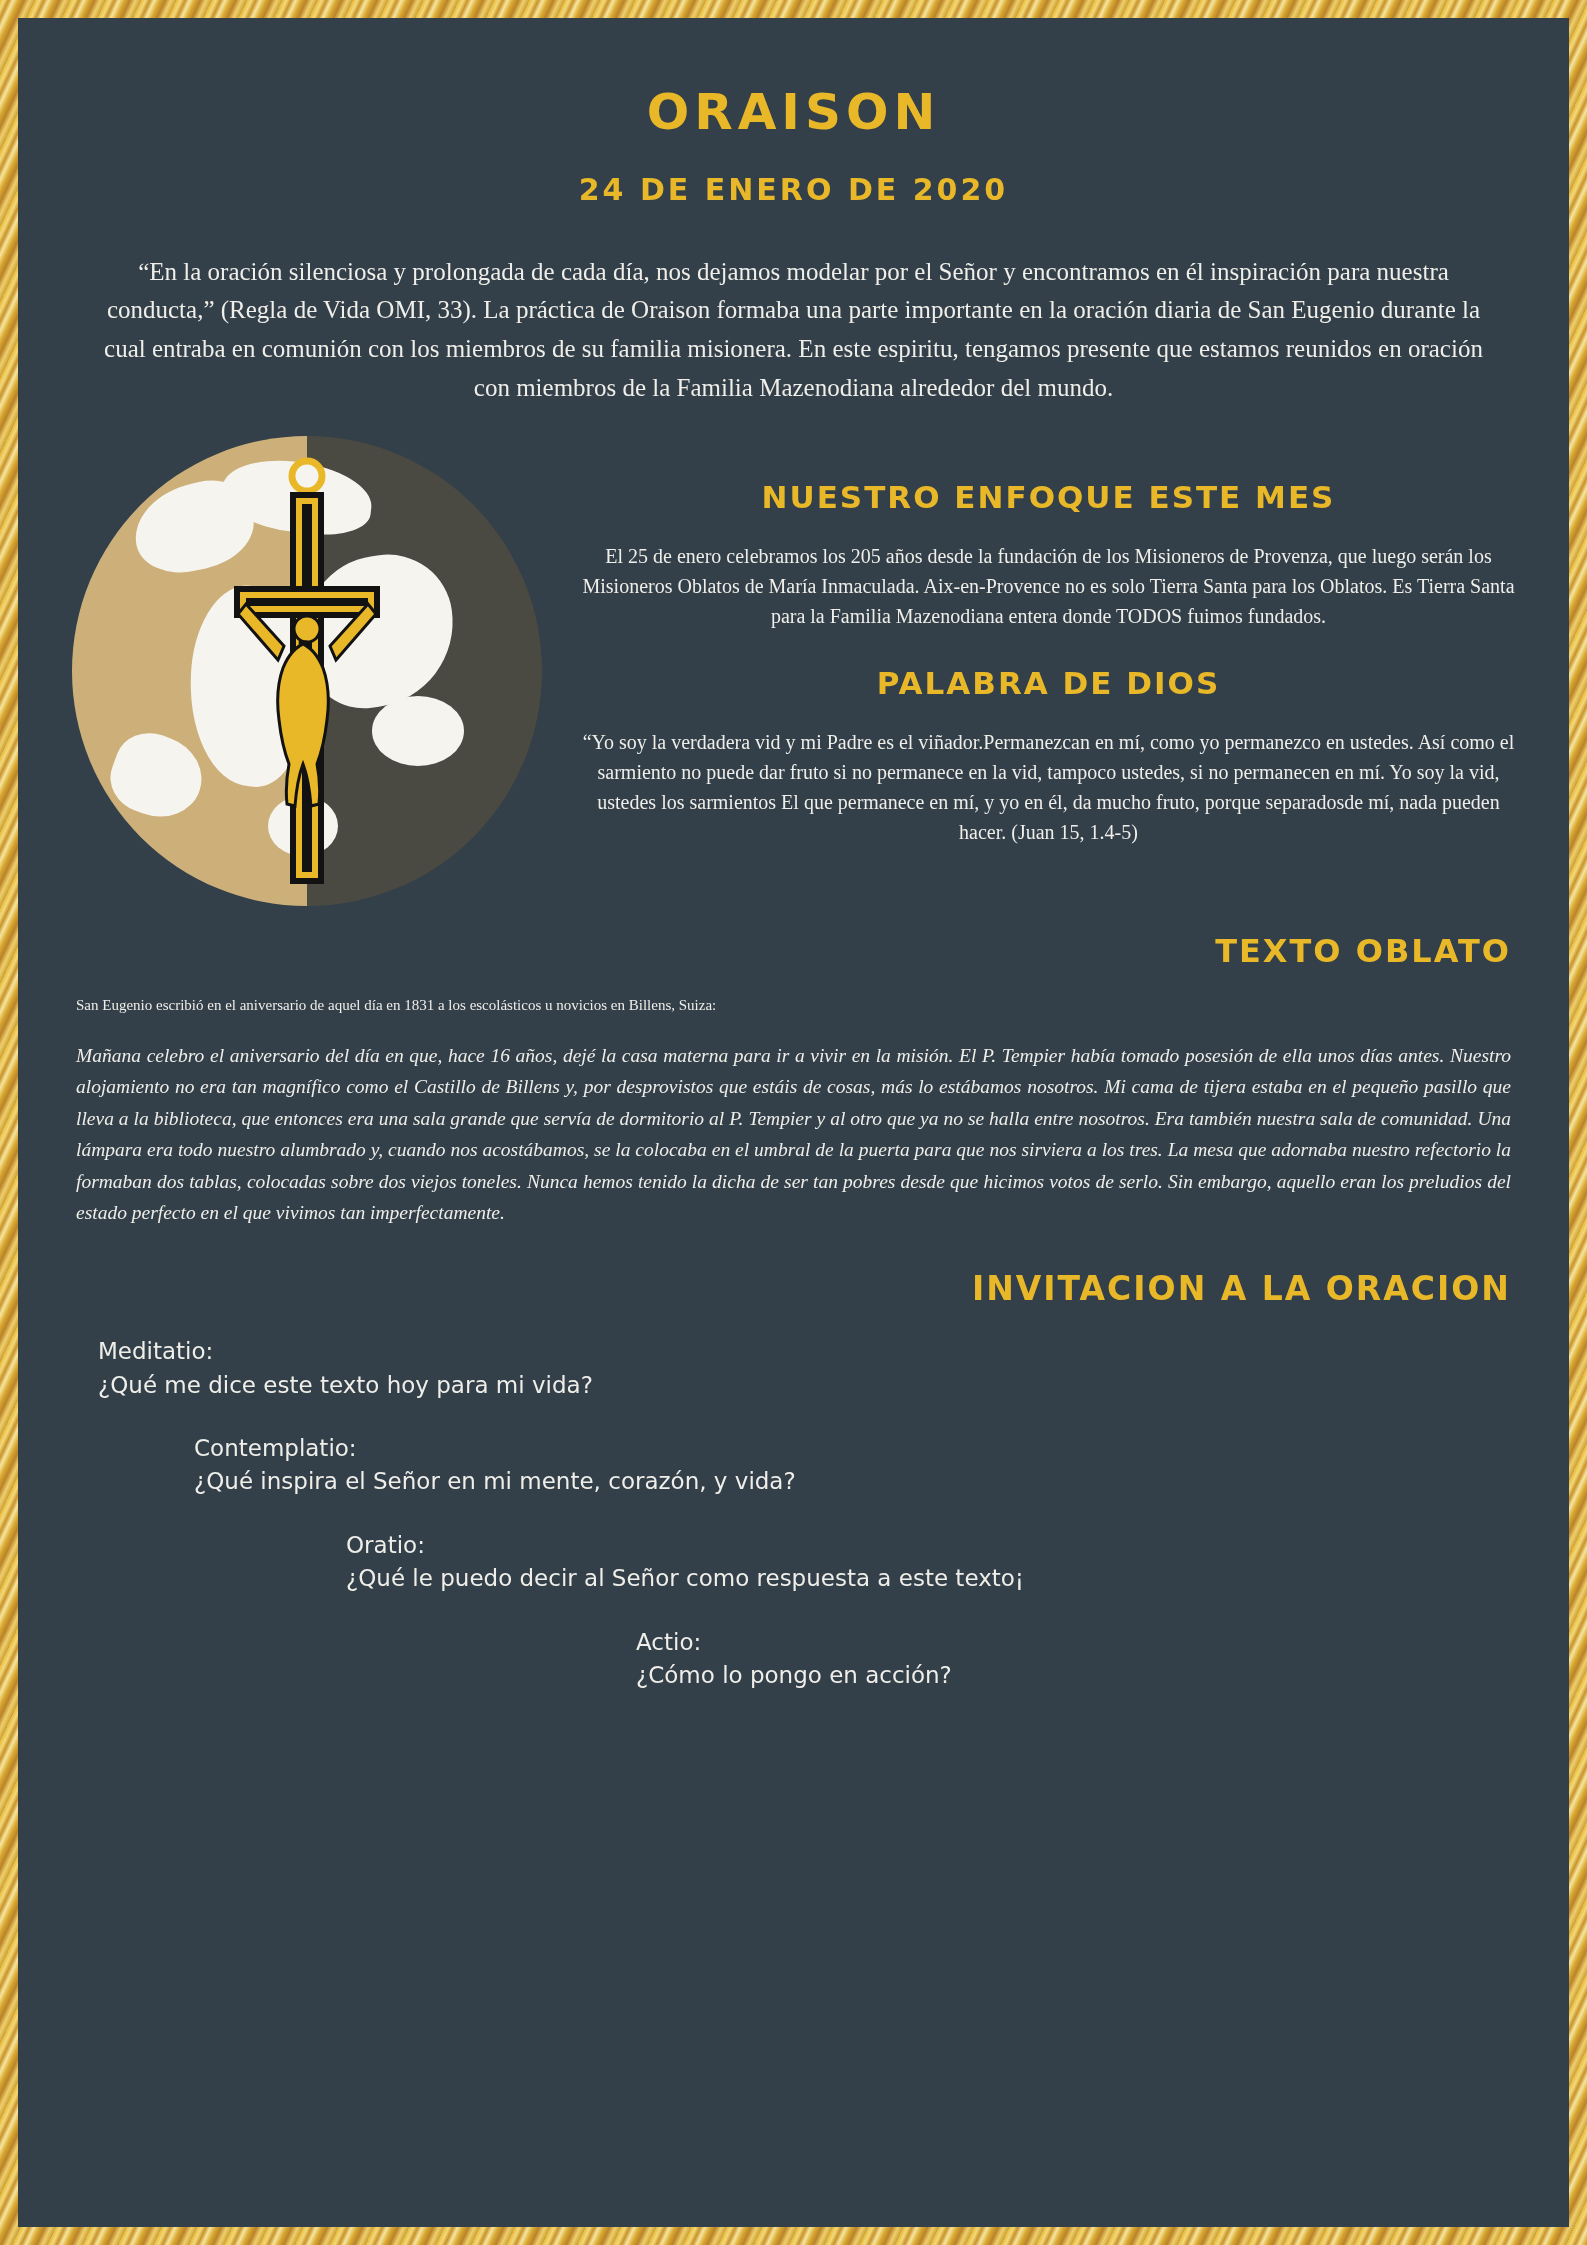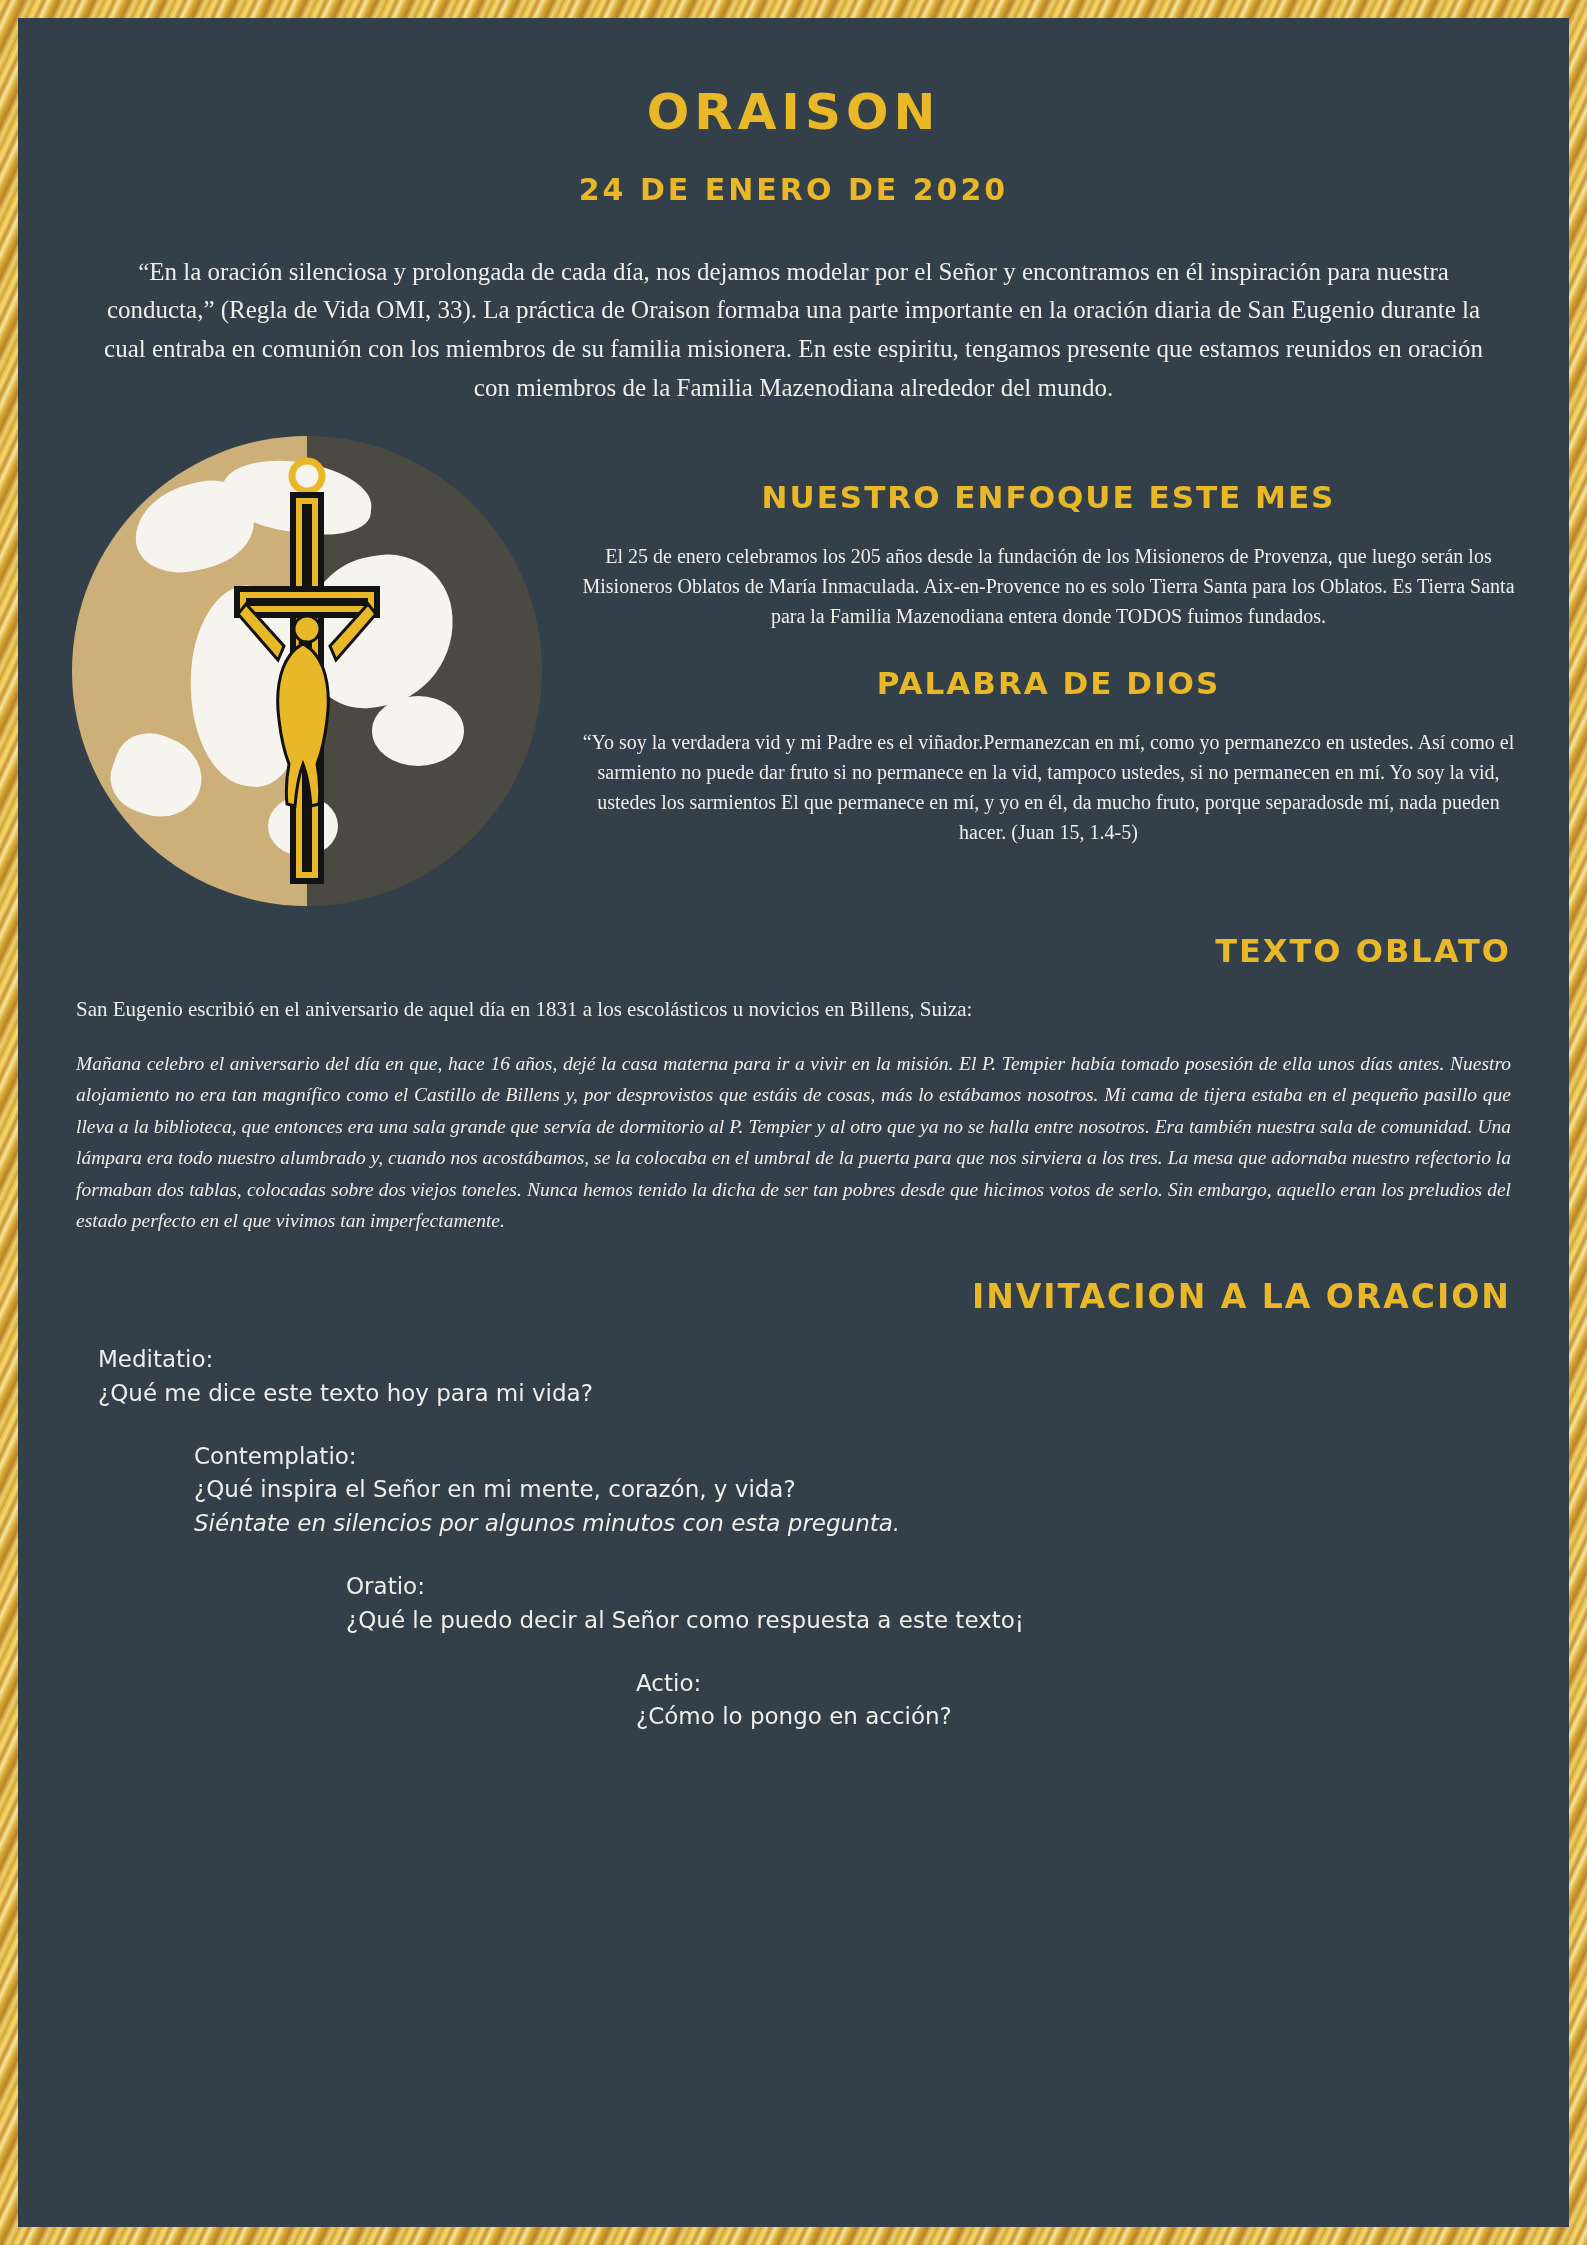--- a/index.html
+++ b/index.html
@@ -127,21 +127,21 @@
     margin-top: 9px;
   }
 
   
   .texto-oblato {
     margin: 14px 58px 0 58px;
   }
   .texto-oblato .section-head { font-size: 32px; }
   .intro-line {
     color: #efeee9;
-    font-size: 21px;
+    font-size: 15px;
     margin-top: 22px;
   }
   .quote-italic {
     color: #efeee9;
     font-size: 19.5px;
     line-height: 1.62;
     font-style: italic;
     text-align: justify;
     margin-top: 26px;
   }
@@ -231,21 +231,20 @@
       <h2 class="section-head left">INVITACION A LA ORACION</h2>
 
       <div class="inv-block ind-1">
         <span class="lead">Meditatio:</span>
         <span class="q">¿Qué me dice este texto hoy para mi vida?</span>
       </div>
 
       <div class="inv-block ind-2">
         <span class="lead">Contemplatio:</span>
         <span class="q">¿Qué inspira el Señor en mi mente, corazón, y vida?</span>
-        <span class="q em">Siéntate en silencios por algunos minutos con esta pregunta.</span>
       </div>
 
       <div class="inv-block ind-3">
         <span class="lead">Oratio:</span>
         <span class="q">¿Qué le puedo decir al Señor como respuesta a este texto¡</span>
       </div>
 
       <div class="inv-block ind-4">
         <span class="lead">Actio:</span>
         <span class="q">¿Cómo lo pongo en acción?</span>

